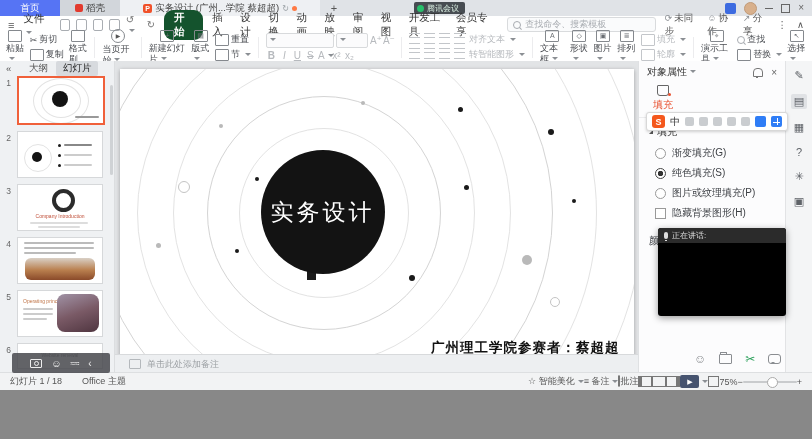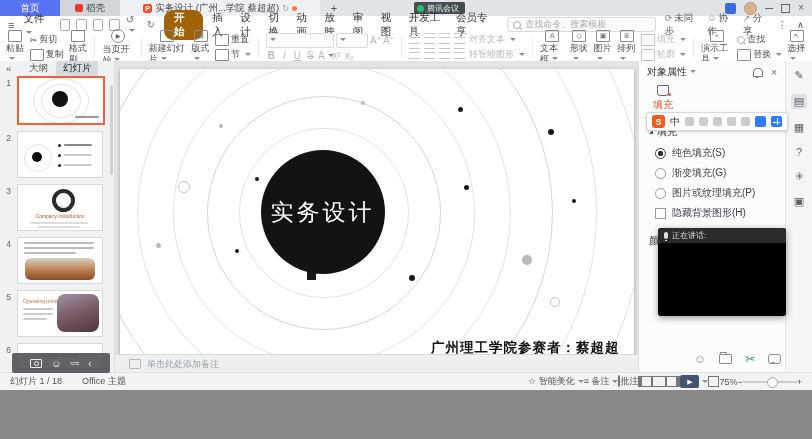--- a/index.html
+++ b/index.html
@@ -33,21 +33,21 @@
   .w-min{width:8px;height:1px;background:#666;}
   .w-max{width:7px;height:7px;border:1px solid #666;}
   .w-close{color:#666;font-size:10px;line-height:1;}
   
   .mb{height:17px;background:#fff;display:flex;align-items:center;padding:0 8px;gap:9px;font-size:10.5px;}
   .mb .hamb{color:#555;font-size:11px;}
   .qicons{display:flex;align-items:center;gap:6px;}
   .qico{width:10px;height:10px;border:1px solid #a9adb2;border-radius:2px;}
   .undoredo{color:#777;font-size:10px;}
   .mi{color:#333;cursor:default;}
-  .mi.active{background:#a16207;color:#fff;border-radius:9px;padding:1px 10px;font-weight:bold;}
+  .mi.active{background:#14532d;color:#fff;border-radius:9px;padding:1px 10px;font-weight:bold;}
   .search{margin-left:4px;width:150px;height:13px;border:1px solid #d9dbdd;border-radius:3px;background:#fafbfc;
           display:flex;align-items:center;gap:4px;padding:0 5px;color:#a8acb1;font-size:9px;}
   .mag{width:6px;height:6px;border:1px solid #a8acb1;border-radius:50%;position:relative;flex:0 0 auto;}
   .mag::after{content:"";position:absolute;width:3px;height:1px;background:#a8acb1;transform:rotate(45deg);
               left:5px;top:6px;}
   .mbright{margin-left:auto;display:flex;align-items:center;gap:10px;font-size:9.5px;color:#555;}
   .mbright .ic{color:#8b8f94;font-size:9px;margin-right:2px;}
   
   .rb{height:28px;background:#fff;border-bottom:1px solid #dfe1e3;display:flex;align-items:center;
       padding:0 6px;gap:5px;font-size:9px;color:#4a4d52;}
@@ -516,26 +516,26 @@
       <div class="filltab">
         <span class="bucket"></span>
         <b>填充</b>
       </div>
       <div class="rpdiv"></div>
       <div class="secrow">
         <span class="tri"></span>
         <span>填充</span>
       </div>
       <div class="optrow">
+        <span class="radio"></span>
+        <span>渐变填充(G)</span>
+      </div>
+      <div class="optrow">
         <span class="radio on"></span>
         <span>纯色填充(S)</span>
-      </div>
-      <div class="optrow">
-        <span class="radio"></span>
-        <span>渐变填充(G)</span>
       </div>
       <div class="optrow">
         <span class="radio"></span>
         <span>图片或纹理填充(P)</span>
       </div>
       <div class="optrow">
         <span class="chk"></span>
         <span>隐藏背景图形(H)</span>
       </div>
       <div class="colorrow">

